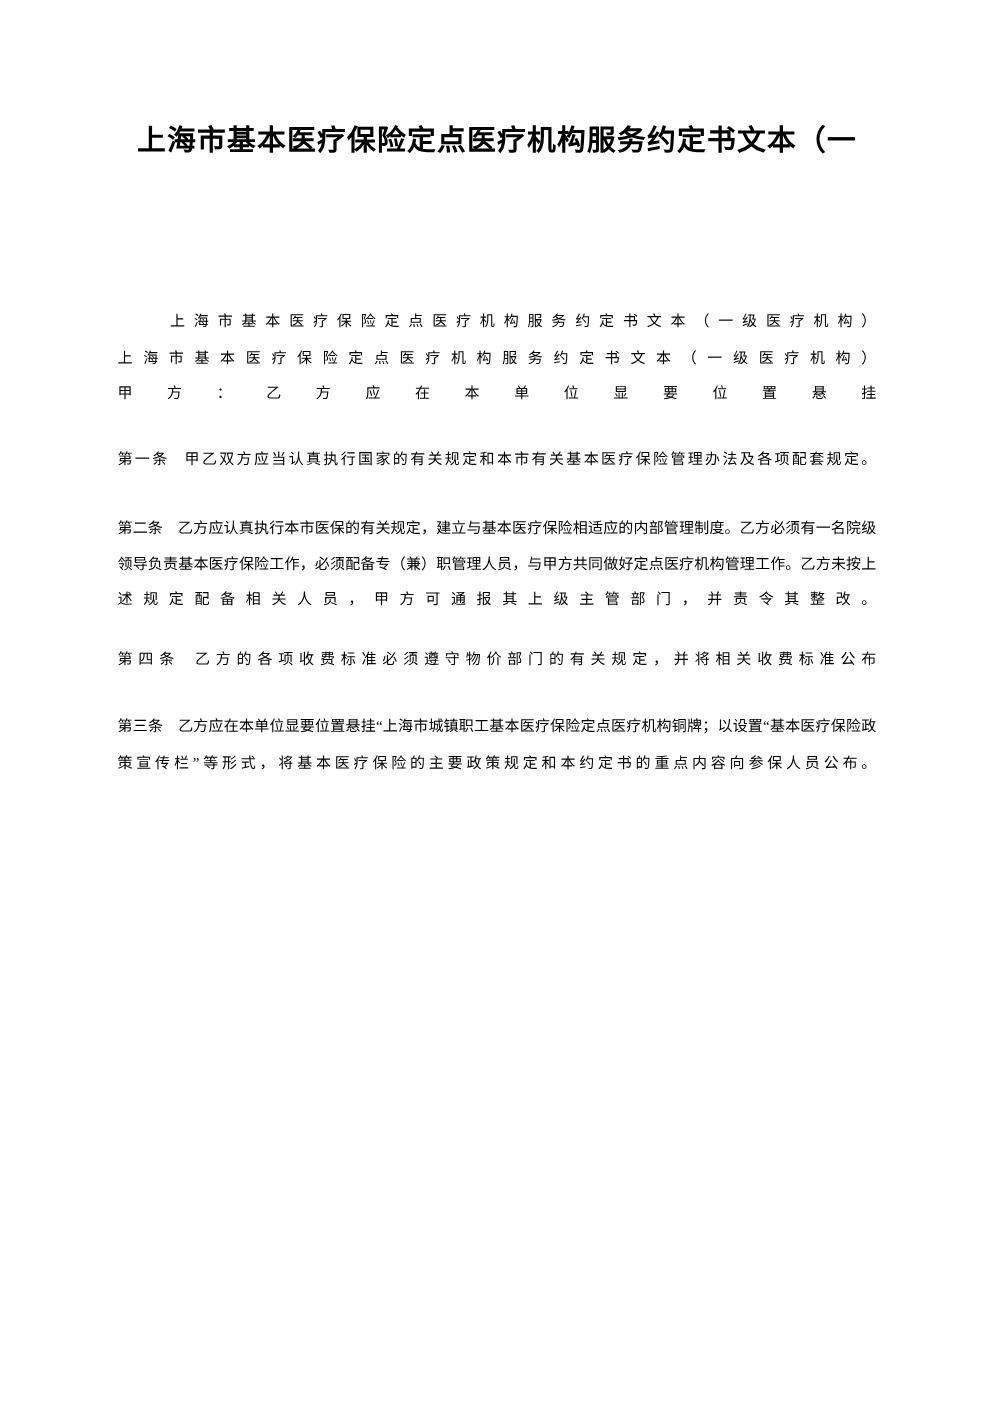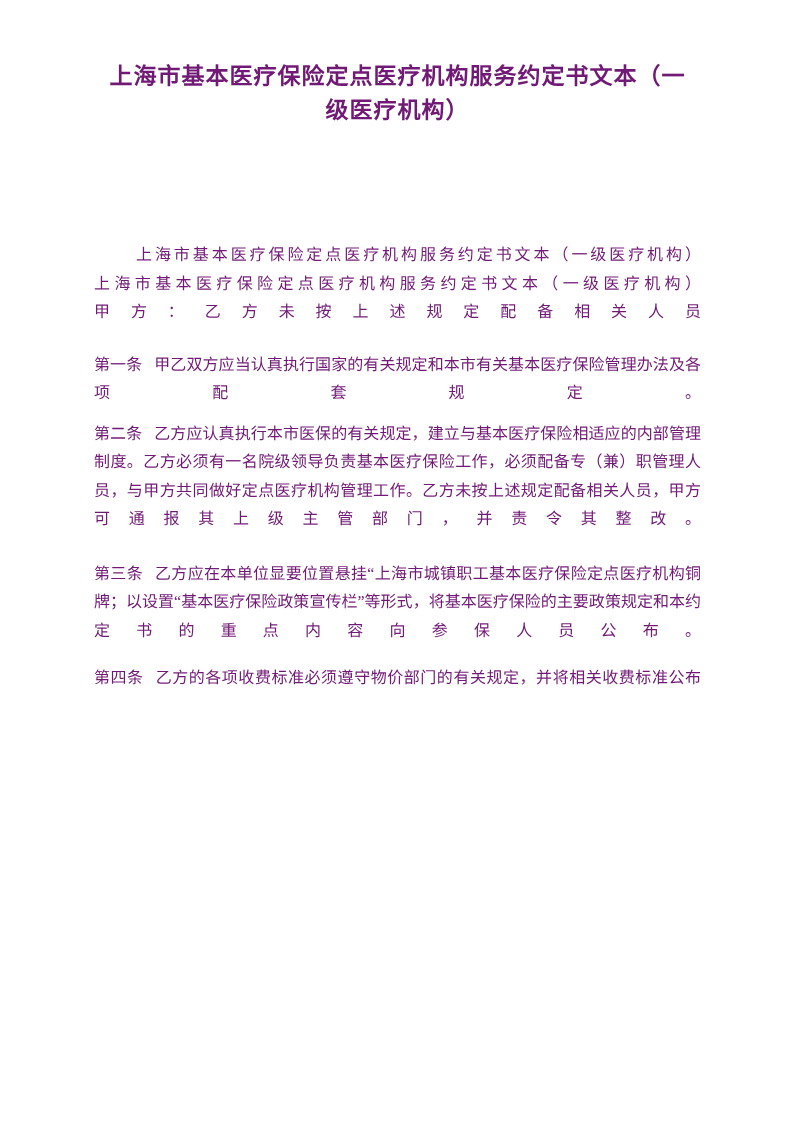--- a/index.html
+++ b/index.html
@@ -5,88 +5,87 @@
   html, body {
     margin: 0;
     padding: 0;
     background: #ffffff;
   }
   .page {
     position: relative;
     width: 793px;
     height: 1002px;
     box-sizing: border-box;
-    padding: 60px 92px 0 94px;
+    padding: 96px 92px 0 94px;
     background: #ffffff;
-    color: #701a75;
+    color: #000000;
     font-family: "Liberation Serif", "DejaVu Serif", serif;
     overflow: hidden;
   }
   .doc-title {
     margin: 0;
     font-size: 23px;
     font-weight: 700;
     line-height: 34px;
     text-align: center;
     letter-spacing: 1px;
   }
   .title-line { display: block; }
 
   .preamble { margin-top: 113px; }
 
   p {
     margin: 0;
-    font-size: 16px;
+    font-size: 12px;
     line-height: 28.5px;
   }
   .dist {
     text-align: justify;
     text-align-last: justify;
     text-justify: inter-character;
   }
   .indent { padding-left: 42px; }
   .party-b { margin-top: 19px; }
   .intro { margin-top: 30px; }
 
   .article .art-label { margin-right: 12px; }
   .art-1 { margin-top: 24px; }
-  .art-2 { margin-top: 12px; }
+  .art-2 { margin-top: 27px; }
   .art-3 { margin-top: 26px; }
   .art-4 { margin-top: 19px; }
 
   .page-number {
     position: absolute;
     top: 1045px;
     left: 0;
     width: 100%;
     text-align: center;
     font-size: 15px;
     line-height: 20px;
   }
 </style>
 </head>
 <body>
 
 <div class="page">
 
   <h1 class="doc-title">
     <span class="title-line">上海市基本医疗保险定点医疗机构服务约定书文本（一</span>
-    <span class="title-line">级医疗机构）</span>
   </h1>
 
   <div class="preamble">
     <p class="dist indent">上海市基本医疗保险定点医疗机构服务约定书文本（一级医疗机构）</p>
     <p class="dist">上海市基本医疗保险定点医疗机构服务约定书文本（一级医疗机构）</p>
-    <p class="dist">甲方：乙方未按上述规定配备相关人员</p>
+    <p class="dist">甲方：乙方应在本单位显要位置悬挂</p>
   </div>
 
 
   <p class="dist article art-1"><span class="art-label">第一条</span><span>甲乙双方应当认真执行国家的有关规定和本市有关基本医疗保险管理办法及各项配套规定。</span></p>
 
   <p class="dist article art-2"><span class="art-label">第二条</span><span>乙方应认真执行本市医保的有关规定，建立与基本医疗保险相适应的内部管理制度。乙方必须有一名院级领导负责基本医疗保险工作，必须配备专（兼）职管理人员，与甲方共同做好定点医疗机构管理工作。乙方未按上述规定配备相关人员，甲方可通报其上级主管部门，并责令其整改。</span></p>
 
+  <p class="dist article art-4"><span class="art-label">第四条</span><span>乙方的各项收费标准必须遵守物价部门的有关规定，并将相关收费标准公布</span></p>
+
   <p class="dist article art-3"><span class="art-label">第三条</span><span>乙方应在本单位显要位置悬挂“上海市城镇职工基本医疗保险定点医疗机构铜牌；以设置“基本医疗保险政策宣传栏”等形式，将基本医疗保险的主要政策规定和本约定书的重点内容向参保人员公布。</span></p>
-
-  <p class="dist article art-4"><span class="art-label">第四条</span><span>乙方的各项收费标准必须遵守物价部门的有关规定，并将相关收费标准公布</span></p>
 
   <div class="page-number">1</div>
 
 </div>
 
 </body></html>

